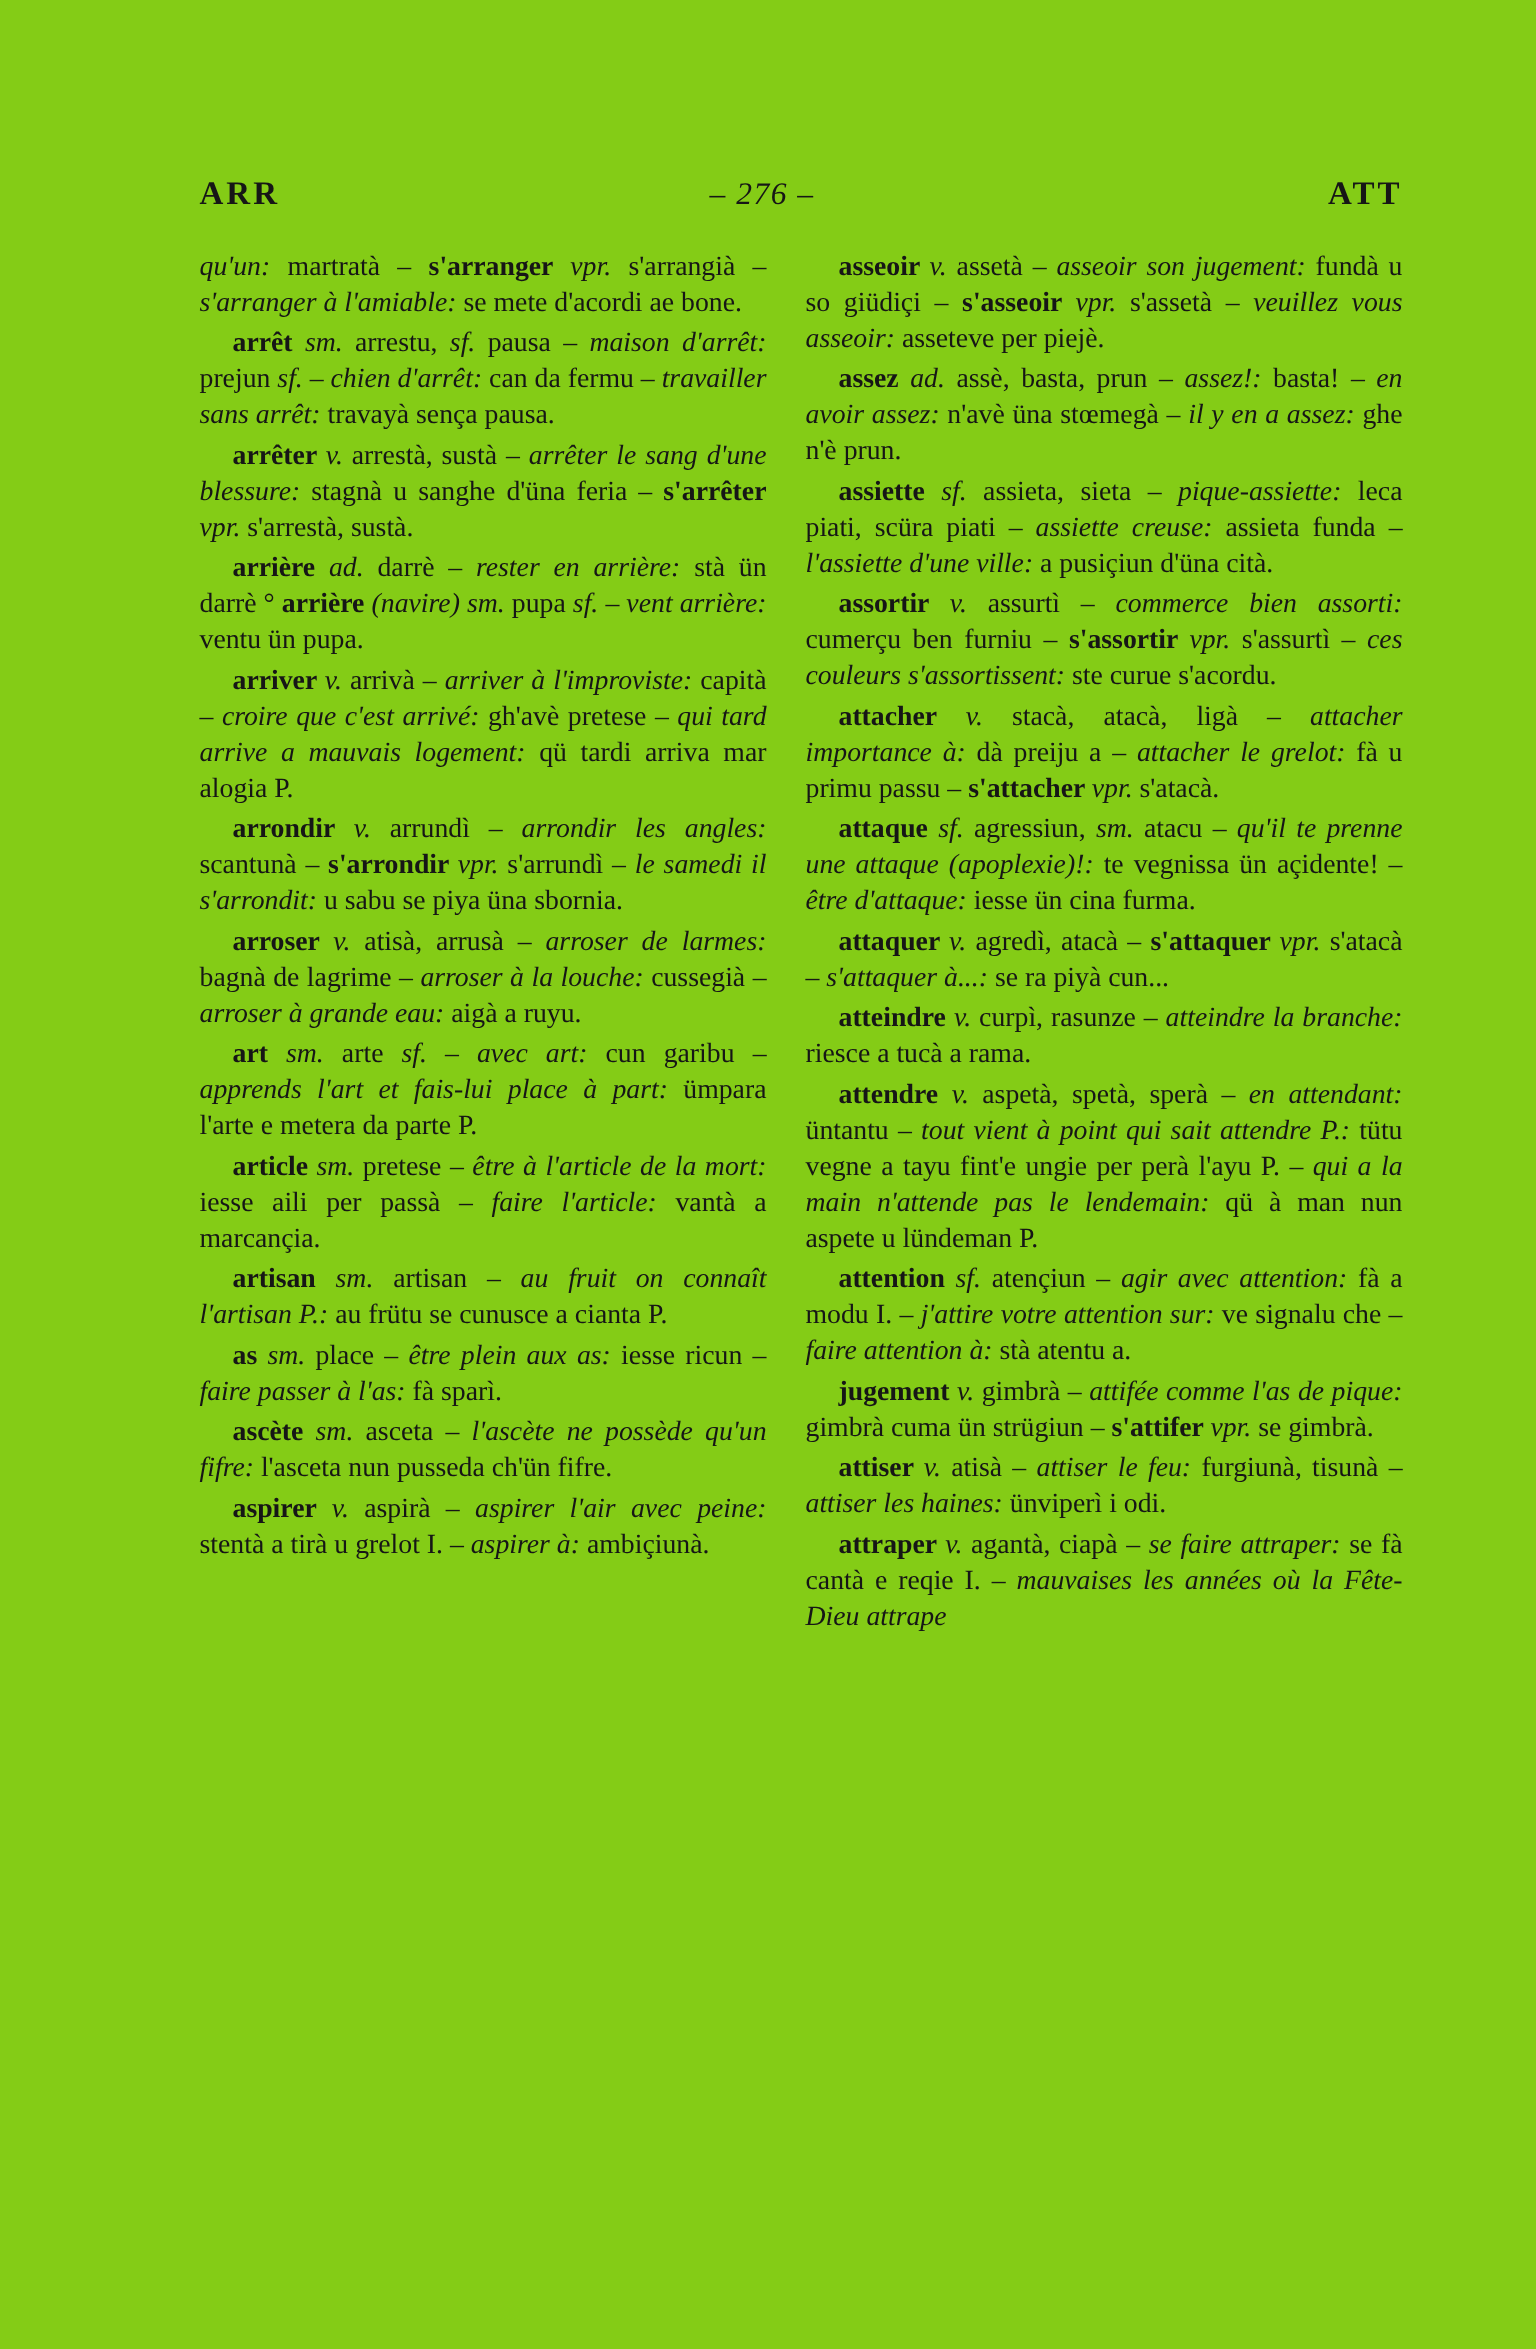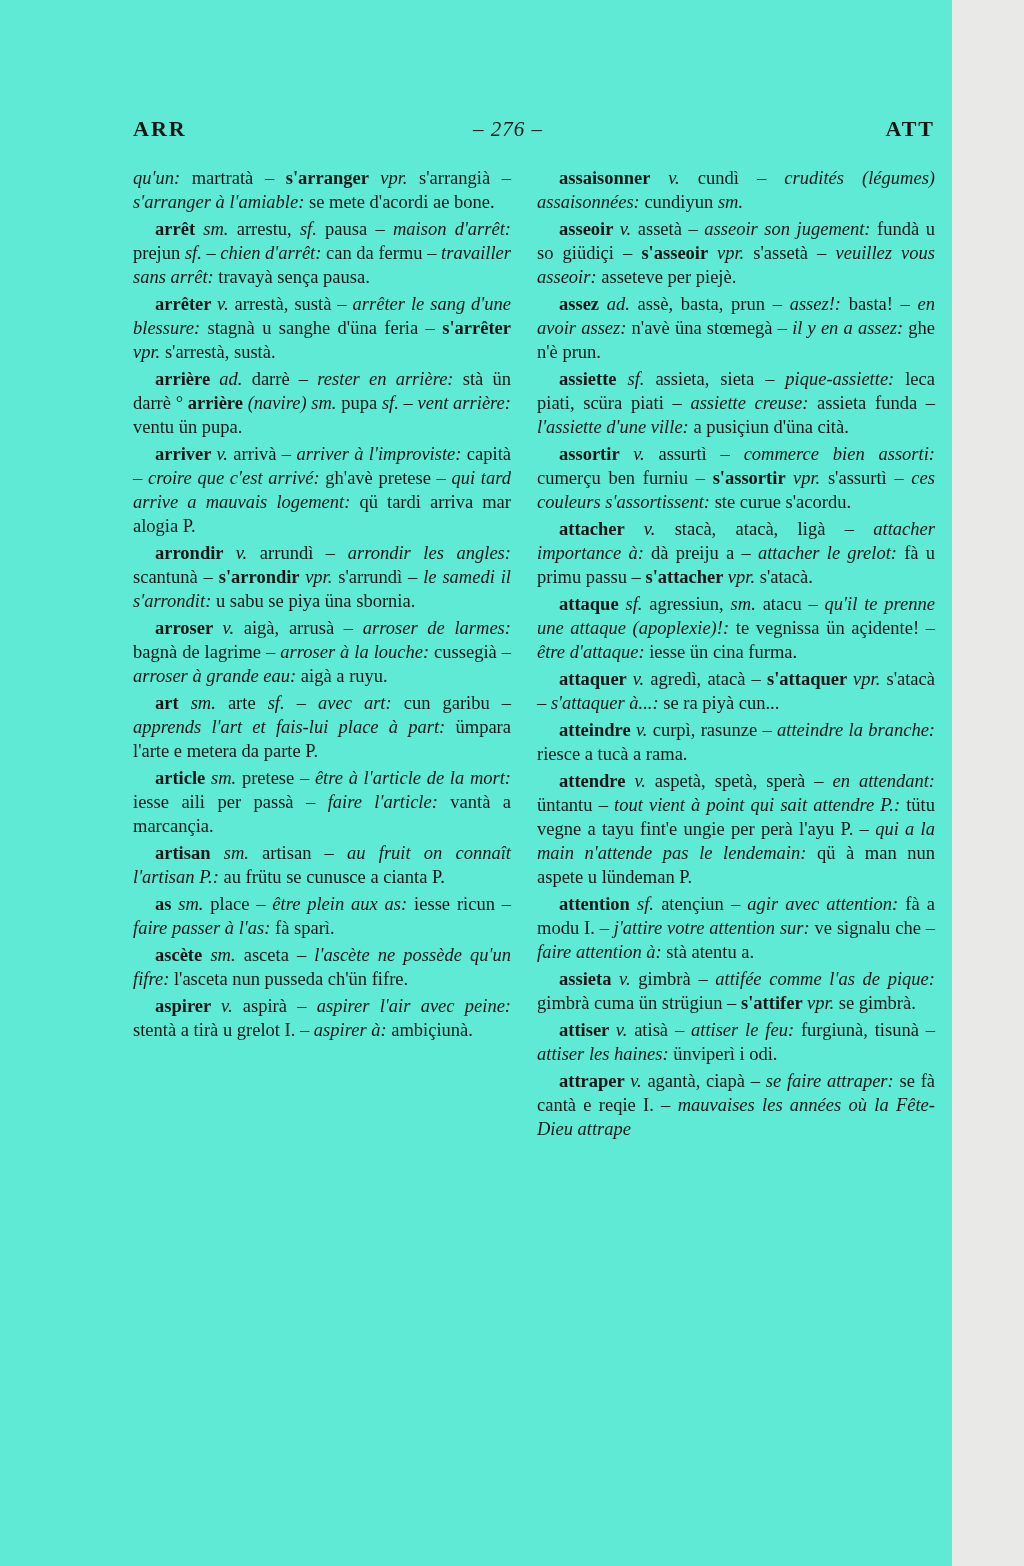--- a/index.html
+++ b/index.html
@@ -3,22 +3,22 @@
 <meta charset="utf-8">
 <style>
   html,body{margin:0;padding:0;}
   body{
     width:1024px;height:1566px;
     background:#e9e9e7;
     font-family:"Liberation Serif", serif;
   }
   .page{
     position:relative;
-    width:952px;height:1566px;
-    background:#5eead4;
+    width:1024px;height:1566px;
+    background:#84cc16;
     color:#161616;
     overflow:hidden;
   }
   .running-head{
     position:absolute;
     left:133px; top:116px;
     width:802px;
     display:flex;
     justify-content:space-between;
     align-items:baseline;
@@ -68,38 +68,37 @@
     <span class="guide-word">ATT</span>
   </div>
   <div class="columns">
     <div class="col col-left">
         <p class="entry noindent"><span class="i">qu'un: </span><span class="r">martratà – </span><span class="b">s'arranger </span><span class="i">vpr. </span><span class="r">s'arrangià – </span><span class="i">s'arranger à l'amiable: </span><span class="r">se mete d'acordi ae bone.</span></p>
         <p class="entry"><span class="b">arrêt </span><span class="i">sm. </span><span class="r">arrestu, </span><span class="i">sf. </span><span class="r">pausa – </span><span class="i">maison d'arrêt: </span><span class="r">prejun </span><span class="i">sf. </span><span class="r">– </span><span class="i">chien d'arrêt: </span><span class="r">can da fermu – </span><span class="i">travailler sans arrêt: </span><span class="r">travayà sença pausa.</span></p>
         <p class="entry"><span class="b">arrêter </span><span class="i">v. </span><span class="r">arrestà, sustà – </span><span class="i">arrêter le sang d'une blessure: </span><span class="r">stagnà u sanghe d'üna feria – </span><span class="b">s'arrêter </span><span class="i">vpr. </span><span class="r">s'arrestà, sustà.</span></p>
         <p class="entry"><span class="b">arrière </span><span class="i">ad. </span><span class="r">darrè – </span><span class="i">rester en arrière: </span><span class="r">stà ün darrè ° </span><span class="b">arrière </span><span class="i">(navire) sm. </span><span class="r">pupa </span><span class="i">sf. </span><span class="r">– </span><span class="i">vent arrière: </span><span class="r">ventu ün pupa.</span></p>
         <p class="entry"><span class="b">arriver </span><span class="i">v. </span><span class="r">arrivà – </span><span class="i">arriver à l'improviste: </span><span class="r">capità – </span><span class="i">croire que c'est arrivé: </span><span class="r">gh'avè pretese – </span><span class="i">qui tard arrive a mauvais logement: </span><span class="r">qü tardi arriva mar alogia P.</span></p>
         <p class="entry"><span class="b">arrondir </span><span class="i">v. </span><span class="r">arrundì – </span><span class="i">arrondir les angles: </span><span class="r">scantunà – </span><span class="b">s'arrondir </span><span class="i">vpr. </span><span class="r">s'arrundì – </span><span class="i">le samedi il s'arrondit: </span><span class="r">u sabu se piya üna sbornia.</span></p>
-        <p class="entry"><span class="b">arroser </span><span class="i">v. </span><span class="r">aigà, arrusà – </span><span class="i">arroser de larmes: </span><span class="r">bagnà de lagrime – </span><span class="i">arroser à la louche: </span><span class="r">cussegià – </span><span class="i">arroser à grande eau: </span><span class="r">aigà a ruyu.</span></p>
+        <p class="entry"><span class="b">arroser </span><span class="i">v. </span><span class="r">atisà, arrusà – </span><span class="i">arroser de larmes: </span><span class="r">bagnà de lagrime – </span><span class="i">arroser à la louche: </span><span class="r">cussegià – </span><span class="i">arroser à grande eau: </span><span class="r">aigà a ruyu.</span></p>
         <p class="entry"><span class="b">art </span><span class="i">sm. </span><span class="r">arte </span><span class="i">sf. </span><span class="r">– </span><span class="i">avec art: </span><span class="r">cun garibu – </span><span class="i">apprends l'art et fais-lui place à part: </span><span class="r">ümpara l'arte e metera da parte P.</span></p>
         <p class="entry"><span class="b">article </span><span class="i">sm. </span><span class="r">pretese – </span><span class="i">être à l'article de la mort: </span><span class="r">iesse aili per passà – </span><span class="i">faire l'article: </span><span class="r">vantà a marcançia.</span></p>
         <p class="entry"><span class="b">artisan </span><span class="i">sm. </span><span class="r">artisan – </span><span class="i">au fruit on connaît l'artisan P.: </span><span class="r">au frütu se cunusce a cianta P.</span></p>
         <p class="entry"><span class="b">as </span><span class="i">sm. </span><span class="r">place – </span><span class="i">être plein aux as: </span><span class="r">iesse ricun – </span><span class="i">faire passer à l'as: </span><span class="r">fà sparì.</span></p>
         <p class="entry"><span class="b">ascète </span><span class="i">sm. </span><span class="r">asceta – </span><span class="i">l'ascète ne possède qu'un fifre: </span><span class="r">l'asceta nun pusseda ch'ün fifre.</span></p>
         <p class="entry"><span class="b">aspirer </span><span class="i">v. </span><span class="r">aspirà – </span><span class="i">aspirer l'air avec peine: </span><span class="r">stentà a tirà u grelot I. – </span><span class="i">aspirer à: </span><span class="r">ambiçiunà.</span></p>
       </div>
     <div class="col col-right">
-        <p class="entry"><span class="b">assaisonner </span><span class="i">v. </span><span class="r">cundì – </span><span class="i">crudités (légumes) assaisonnées: </span><span class="r">cundiyun </span><span class="i">sm.</span></p>
         <p class="entry"><span class="b">asseoir </span><span class="i">v. </span><span class="r">assetà – </span><span class="i">asseoir son jugement: </span><span class="r">fundà u so giüdiçi – </span><span class="b">s'asseoir </span><span class="i">vpr. </span><span class="r">s'assetà – </span><span class="i">veuillez vous asseoir: </span><span class="r">asseteve per piejè.</span></p>
         <p class="entry"><span class="b">assez </span><span class="i">ad. </span><span class="r">assè, basta, prun – </span><span class="i">assez!: </span><span class="r">basta! – </span><span class="i">en avoir assez: </span><span class="r">n'avè üna stœmegà – </span><span class="i">il y en a assez: </span><span class="r">ghe n'è prun.</span></p>
         <p class="entry"><span class="b">assiette </span><span class="i">sf. </span><span class="r">assieta, sieta – </span><span class="i">pique-assiette: </span><span class="r">leca piati, scüra piati – </span><span class="i">assiette creuse: </span><span class="r">assieta funda – </span><span class="i">l'assiette d'une ville: </span><span class="r">a pusiçiun d'üna cità.</span></p>
         <p class="entry"><span class="b">assortir </span><span class="i">v. </span><span class="r">assurtì – </span><span class="i">commerce bien assorti: </span><span class="r">cumerçu ben furniu – </span><span class="b">s'assortir </span><span class="i">vpr. </span><span class="r">s'assurtì – </span><span class="i">ces couleurs s'assortissent: </span><span class="r">ste curue s'acordu.</span></p>
         <p class="entry"><span class="b">attacher </span><span class="i">v. </span><span class="r">stacà, atacà, ligà – </span><span class="i">attacher importance à: </span><span class="r">dà preiju a – </span><span class="i">attacher le grelot: </span><span class="r">fà u primu passu – </span><span class="b">s'attacher </span><span class="i">vpr. </span><span class="r">s'atacà.</span></p>
         <p class="entry"><span class="b">attaque </span><span class="i">sf. </span><span class="r">agressiun, </span><span class="i">sm. </span><span class="r">atacu – </span><span class="i">qu'il te prenne une attaque (apoplexie)!: </span><span class="r">te vegnissa ün açidente! – </span><span class="i">être d'attaque: </span><span class="r">iesse ün cina furma.</span></p>
         <p class="entry"><span class="b">attaquer </span><span class="i">v. </span><span class="r">agredì, atacà – </span><span class="b">s'attaquer </span><span class="i">vpr. </span><span class="r">s'atacà – </span><span class="i">s'attaquer à...: </span><span class="r">se ra piyà cun...</span></p>
         <p class="entry"><span class="b">atteindre </span><span class="i">v. </span><span class="r">curpì, rasunze – </span><span class="i">atteindre la branche: </span><span class="r">riesce a tucà a rama.</span></p>
         <p class="entry"><span class="b">attendre </span><span class="i">v. </span><span class="r">aspetà, spetà, sperà – </span><span class="i">en attendant: </span><span class="r">üntantu – </span><span class="i">tout vient à point qui sait attendre P.: </span><span class="r">tütu vegne a tayu fint'e ungie per perà l'ayu P. – </span><span class="i">qui a la main n'attende pas le lendemain: </span><span class="r">qü à man nun aspete u lündeman P.</span></p>
         <p class="entry"><span class="b">attention </span><span class="i">sf. </span><span class="r">atençiun – </span><span class="i">agir avec attention: </span><span class="r">fà a modu I. – </span><span class="i">j'attire votre attention sur: </span><span class="r">ve signalu che – </span><span class="i">faire attention à: </span><span class="r">stà atentu a.</span></p>
-        <p class="entry"><span class="b">assieta </span><span class="i">v. </span><span class="r">gimbrà – </span><span class="i">attifée comme l'as de pique: </span><span class="r">gimbrà cuma ün strügiun – </span><span class="b">s'attifer </span><span class="i">vpr. </span><span class="r">se gimbrà.</span></p>
+        <p class="entry"><span class="b">jugement </span><span class="i">v. </span><span class="r">gimbrà – </span><span class="i">attifée comme l'as de pique: </span><span class="r">gimbrà cuma ün strügiun – </span><span class="b">s'attifer </span><span class="i">vpr. </span><span class="r">se gimbrà.</span></p>
         <p class="entry"><span class="b">attiser </span><span class="i">v. </span><span class="r">atisà – </span><span class="i">attiser le feu: </span><span class="r">furgiunà, tisunà – </span><span class="i">attiser les haines: </span><span class="r">ünviperì i odi.</span></p>
         <p class="entry"><span class="b">attraper </span><span class="i">v. </span><span class="r">agantà, ciapà – </span><span class="i">se faire attraper: </span><span class="r">se fà cantà e reqie I. – </span><span class="i">mauvaises les années où la Fête-Dieu attrape</span></p>
       </div>
   </div>
 </div>
 
 </body></html>

